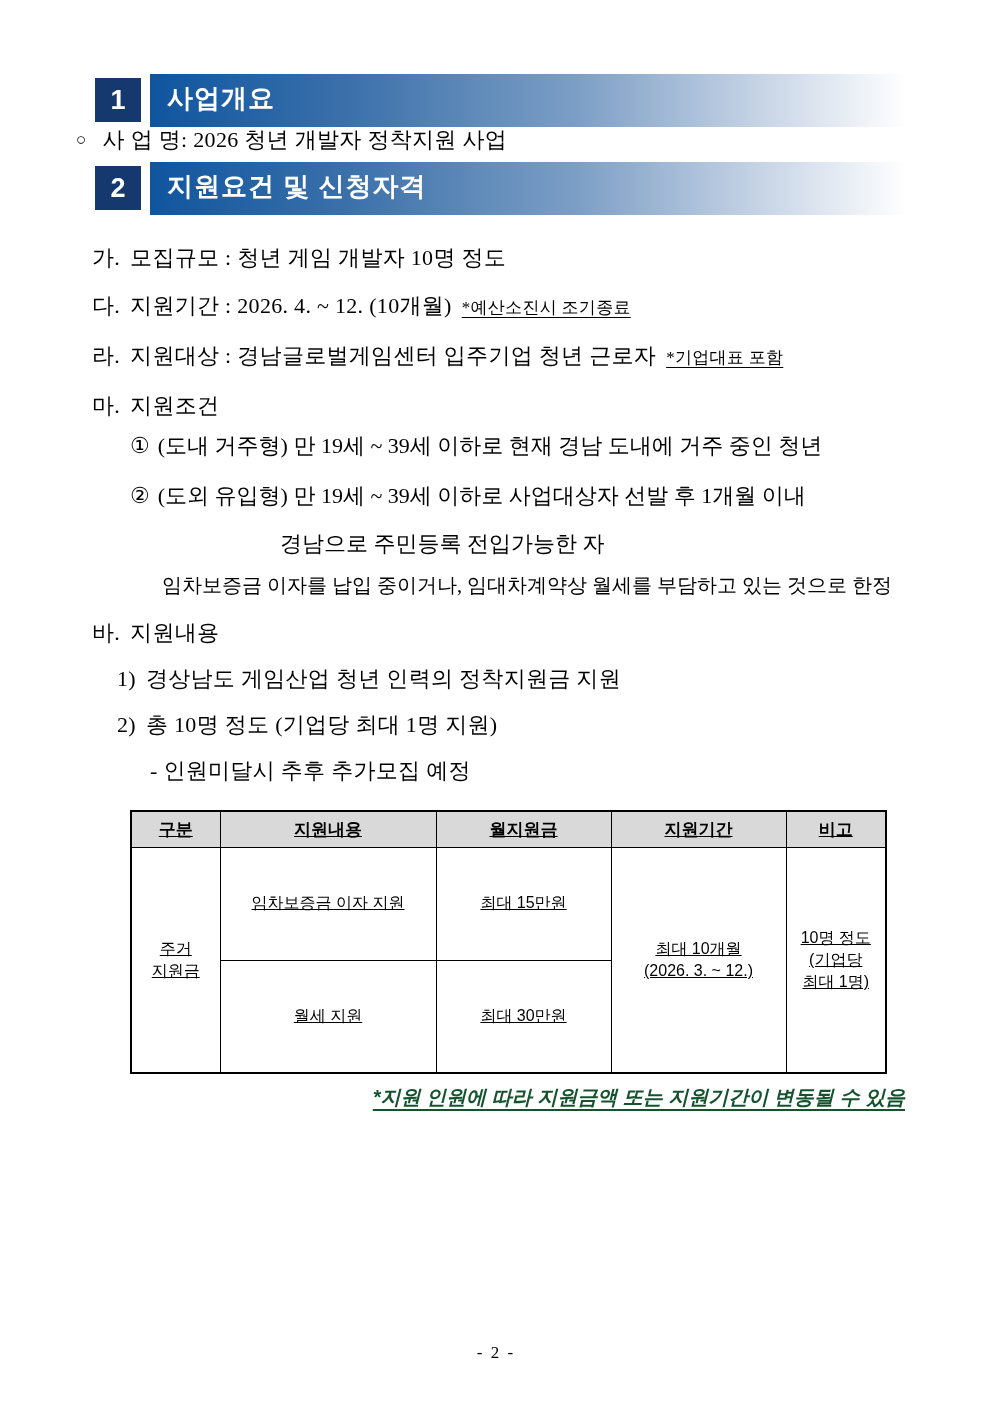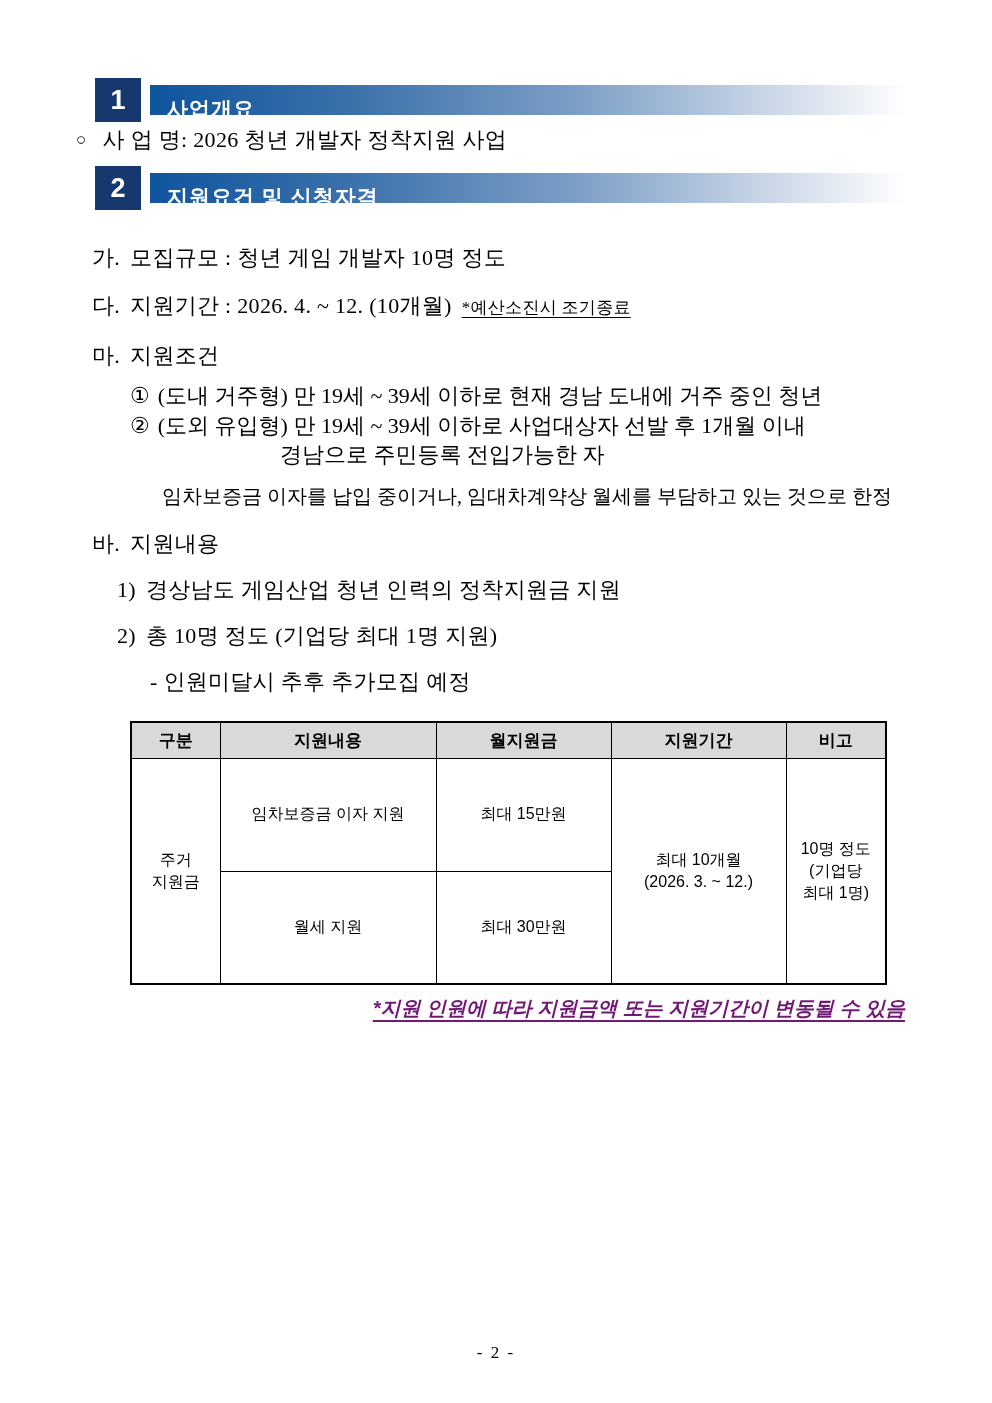--- a/index.html
+++ b/index.html
@@ -15,77 +15,77 @@
 
   
   .sec-header { display:flex; align-items:center; margin-left:95px; width:835px; height:48px; }
   .sec-num {
     width:46px; height:44px; background:#15386f; color:#fff;
     font-family:"Liberation Sans", sans-serif; font-weight:bold; font-size:27px;
     display:flex; align-items:center; justify-content:center;
     flex:0 0 46px;
   }
   .sec-bar {
-    flex:1; height:30px; margin-left:9px;
+    flex:1; height:53px; margin-left:9px;
     background:linear-gradient(90deg,#0f559f 0%,#3a70aa 25%,#7d9fc6 55%,#ccd8e8 80%,#ffffff 97%);
-    color:#fff; font-family:"Liberation Sans", sans-serif; font-weight:bold; font-size:21px;
+    color:#fff; font-family:"Liberation Sans", sans-serif; font-weight:bold; font-size:26px;
     line-height:48px; padding-left:17px; letter-spacing:1px;
   }
   .sec1 { padding-top:100px; }
   .sec2 { margin-top:11px; }
 
   
   .line { font-size:22px; line-height:27px; letter-spacing:0.3px; }
   .bullet-line { margin-left:76px; }
   .bullet-line .bullet { font-size:17px; margin-right:16px; vertical-align:2px; }
   .b1 { margin-top:26px; }
   .b2 { margin-top:26px; }
 
   .ga-line { margin-left:92px; margin-top:21px; }
   .ga-first { margin-top:32px; }
   .lbl { margin-right:10px; }
   .small-underline {
     font-size:17px; margin-left:10px;
     text-decoration:underline; text-underline-offset:4px;
   }
 
-  .cond-line { margin-left:130px; font-size:22px; line-height:30px; }
+  .cond-line { margin-left:130px; margin-top:20px; font-size:22px; line-height:30px; }
   .cond-first { margin-top:12px; }
   .cond-num { margin-right:8px; }
-  .cond-cont { margin-left:280px; font-size:22px; line-height:28px; }
+  .cond-cont { margin-left:280px; margin-top:19px; font-size:22px; line-height:28px; }
 
   .note-line { margin-left:130px; margin-top:15px; font-size:20px; line-height:26px; }
   .note-line .marker { margin-right:12px; }
   .note-line2 { margin-left:162px; margin-top:14px; font-size:20px; line-height:26px; }
 
   .num-line { margin-left:117px; margin-top:19px; }
   .dash-line { margin-left:150px; margin-top:19px; }
 
   
   .support-table {
     margin-left:130px; margin-top:26px;
     border-collapse:collapse; table-layout:fixed;
     width:755px;
     font-family:"Liberation Sans", sans-serif;
     text-align:center;
   }
   .support-table th, .support-table td { border:1px solid #000; }
-  .support-table { border:2px solid #000; }
+  .support-table { border:2px solid #000;text-decoration:underline; }
   .support-table th {
     background:#d9d9d9; font-size:17px; font-weight:bold; height:36px;
   }
   .support-table td { font-size:16px; height:113px; }
   .cell-line { display:block; line-height:22px; }
 
   
   .footnote {
     margin-top:10px; margin-left:92px; width:813px; text-align:right;
     font-family:"Liberation Sans", sans-serif;
     font-weight:bold; font-style:italic; font-size:20px;
-    color:#701a75;
+    color:#14532d;
   }
   .footnote span { text-decoration:underline; text-underline-offset:5px; }
   .page-num {
     position:absolute; bottom:40px; left:0; width:992px;
     text-align:center; font-size:17px; letter-spacing:2px;
   }
 </style>
 </head>
 <body>
 
@@ -103,20 +103,23 @@
   <div class="sec-header sec2">
     <div class="sec-num">2</div>
     <div class="sec-bar"><span>지원요건 및 신청자격</span></div>
   </div>
 
   <p class="line ga-line ga-first">
     <span class="lbl">가.</span><span>모집규모 : 청년 게임 개발자 10명 정도</span>
   </p>
   <p class="line ga-line">
     <span class="lbl">다.</span><span>지원기간 : 2026. 4. ~ 12. (10개월)</span><span class="small-underline">*예산소진시 조기종료</span>
+  </p>
+  <p class="line ga-line">
+    <span class="lbl">라.</span><span>지원대상 : 경남글로벌게임센터 입주기업 청년 근로자</span><span class="small-underline">*기업대표 포함</span>
   </p>
   <p class="line ga-line">
     <span class="lbl">마.</span><span>지원조건</span>
   </p>
 
   <p class="cond-line cond-first">
     <span class="cond-num">①</span><span>(도내 거주형) 만 19세 ~ 39세 이하로 현재 경남 도내에 거주 중인 청년</span>
   </p>
   <p class="cond-line">
     <span class="cond-num">②</span><span>(도외 유입형) 만 19세 ~ 39세 이하로 사업대상자 선발 후 1개월 이내</span>

